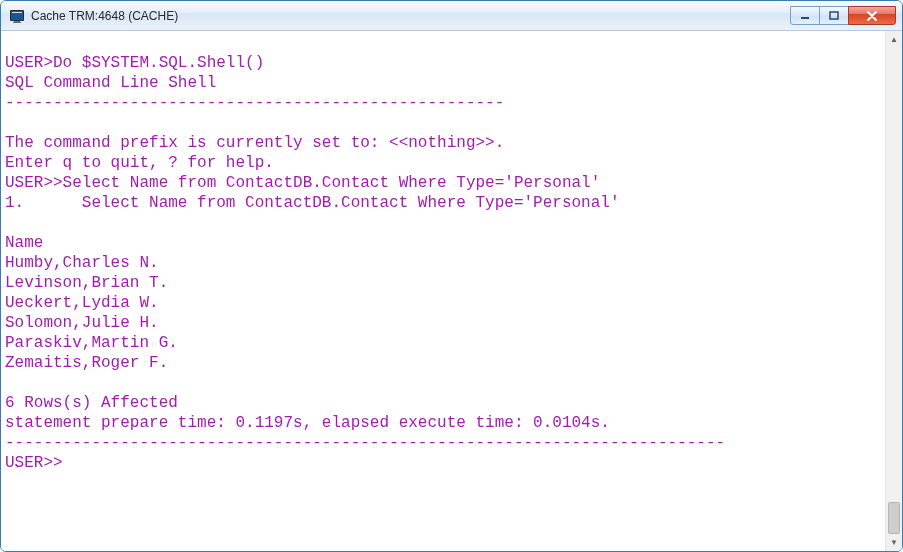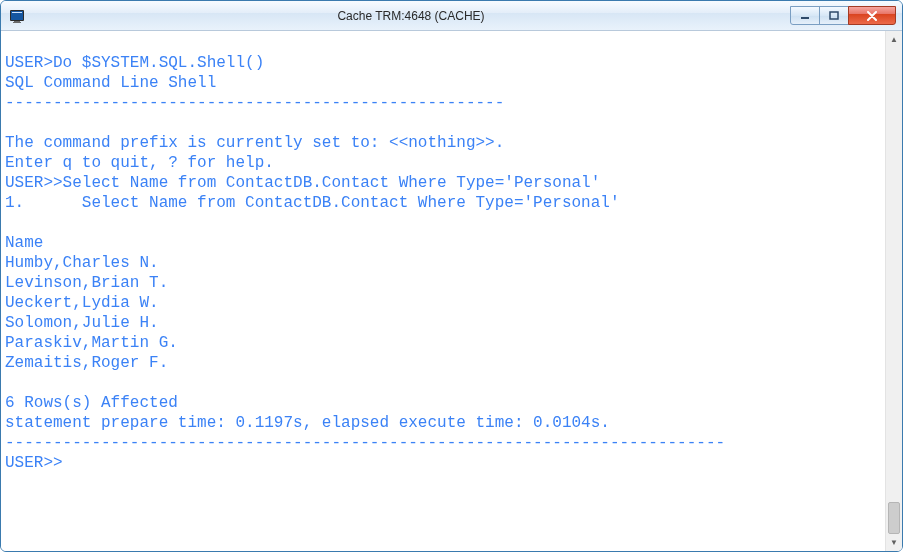--- a/index.html
+++ b/index.html
@@ -22,21 +22,20 @@
     overflow: hidden;
     box-shadow: 0 0 0 1px rgba(0,0,0,0.05) inset;
   }
   .titlebar {
     height: 30px;
     background: linear-gradient(to bottom, #f7fbff 0%, #e4eef9 40%, #d7e6f5 41%, #e9f2fb 100%);
     display: flex;
     align-items: center;
     padding: 0 6px 0 8px;
     border-bottom: 1px solid #b8c9db;
-    text-align: center;
   }
   .app-icon {
     width: 16px;
     height: 16px;
     margin-right: 6px;
     display: flex;
     align-items: center;
     justify-content: center;
     flex-shrink: 0;
   }
@@ -90,21 +89,21 @@
     flex: 1;
     display: flex;
     background: #fff;
     overflow: hidden;
   }
   .terminal {
     flex: 1;
     font-family: "Courier New", monospace;
     font-size: 16px;
     line-height: 20px;
-    color: #3b82f6;
+    color: #a21caf;
     padding: 2px 4px 4px 4px;
     white-space: pre;
     overflow: hidden;
   }
   .scrollbar {
     width: 17px;
     background: #f0f0f0;
     border-left: 1px solid #e3e3e3;
     display: flex;
     flex-direction: column;

